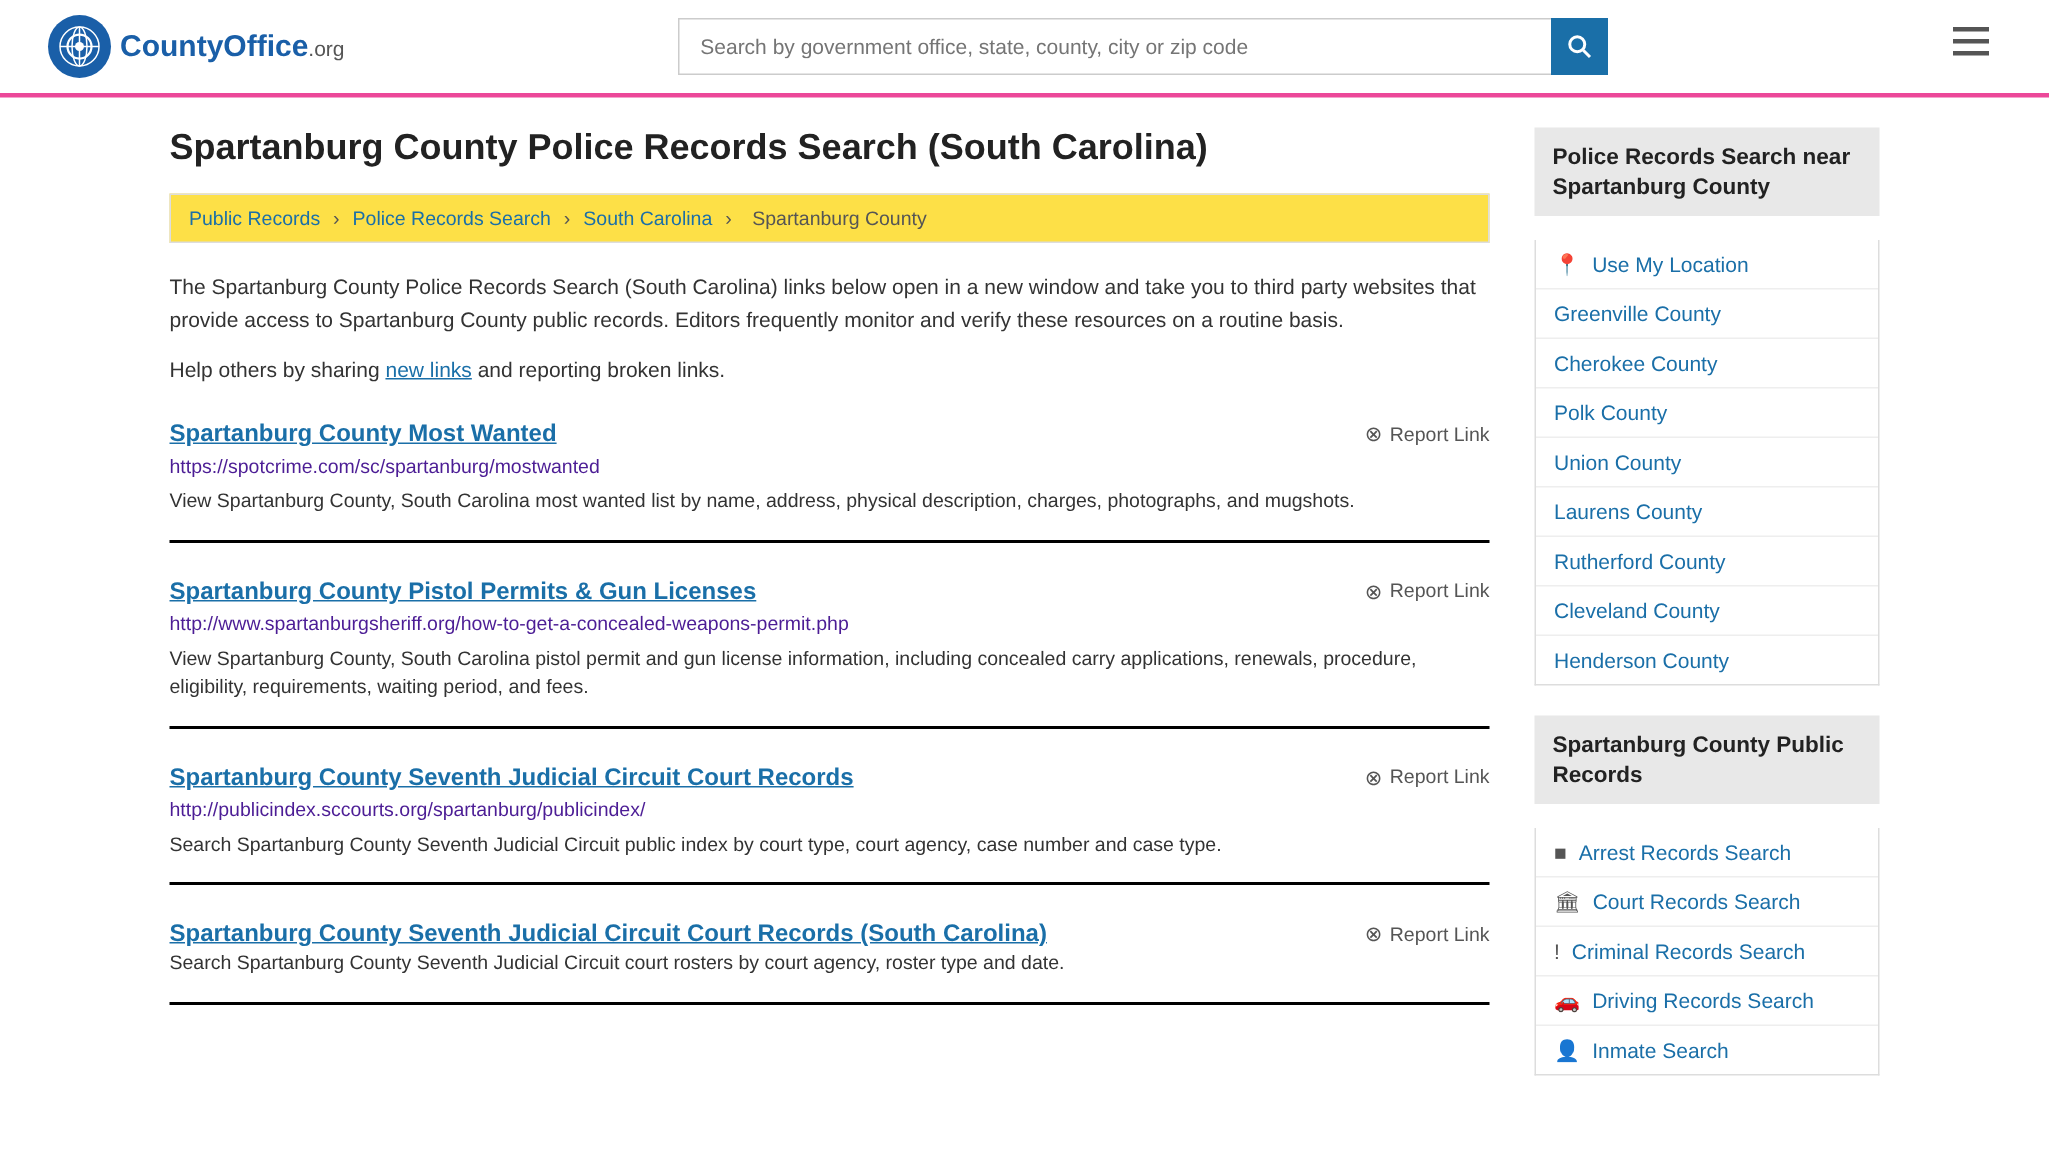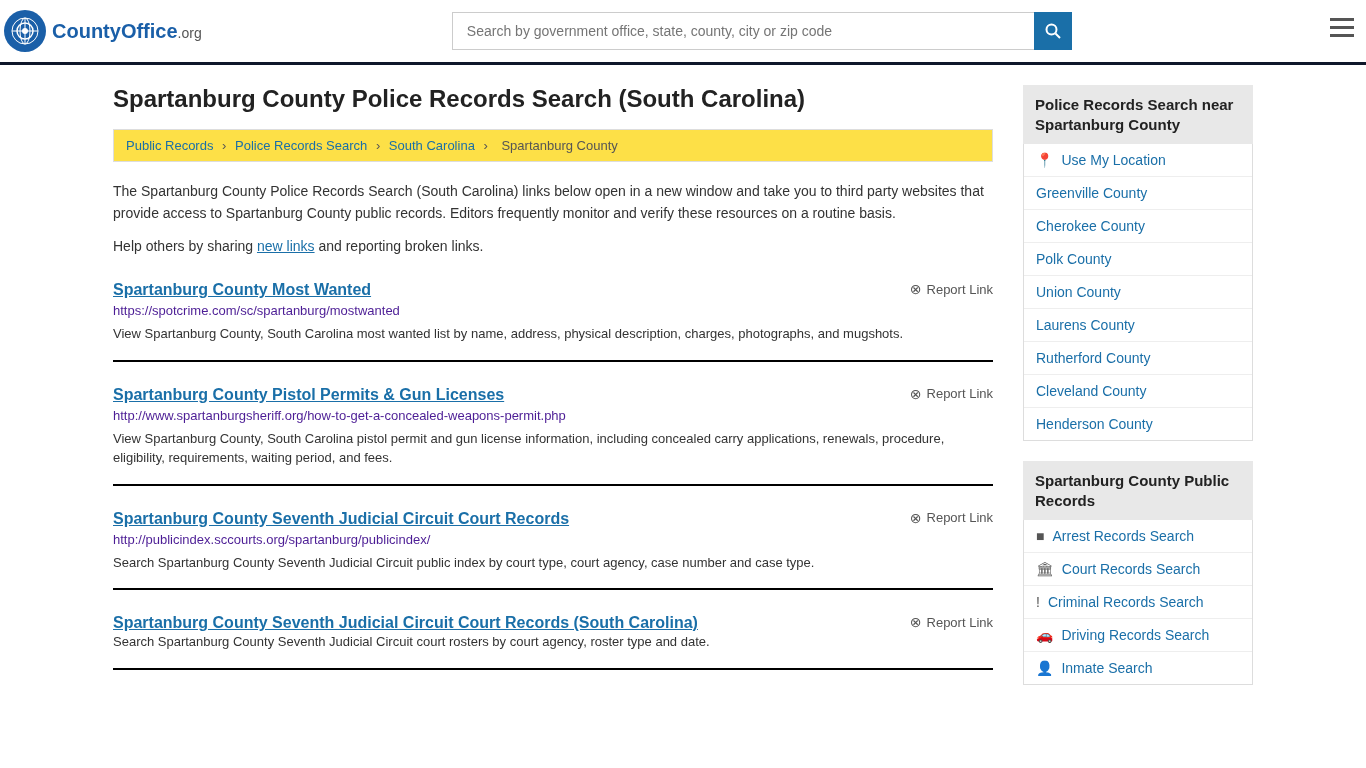--- a/index.html
+++ b/index.html
@@ -1,22 +1,22 @@
 <!DOCTYPE html>
 <html><head>
   <meta charset="utf-8">
   <style>
     * { box-sizing: border-box; margin: 0; padding: 0; }
     body { font-family: Arial, sans-serif; font-size: 14px; color: #333; background: #fff; }
 
     
     .header {
       background: #fff;
-      border-bottom: 3px solid #0f172a;
-      padding: 10px 4px;
+      border-bottom: 3px solid #ec4899;
+      padding: 10px 32px;
       display: flex;
       align-items: center;
       justify-content: space-between;
     }
     .logo-area {
       display: flex;
       align-items: center;
       gap: 6px;
     }
     .logo-circle {
@@ -162,21 +162,21 @@
       line-height: 1.5;
     }
 
     
     .sidebar-section-title {
       background: #e8e8e8;
       padding: 10px 12px;
       font-size: 15px;
       font-weight: bold;
       color: #222;
-      margin-bottom: 0;
+      margin-bottom: 16px;
       line-height: 1.3;
     }
     .sidebar-list {
       list-style: none;
       border: 1px solid #ddd;
       border-top: none;
       margin-bottom: 20px;
     }
     .sidebar-list li {
       padding: 8px 12px;

